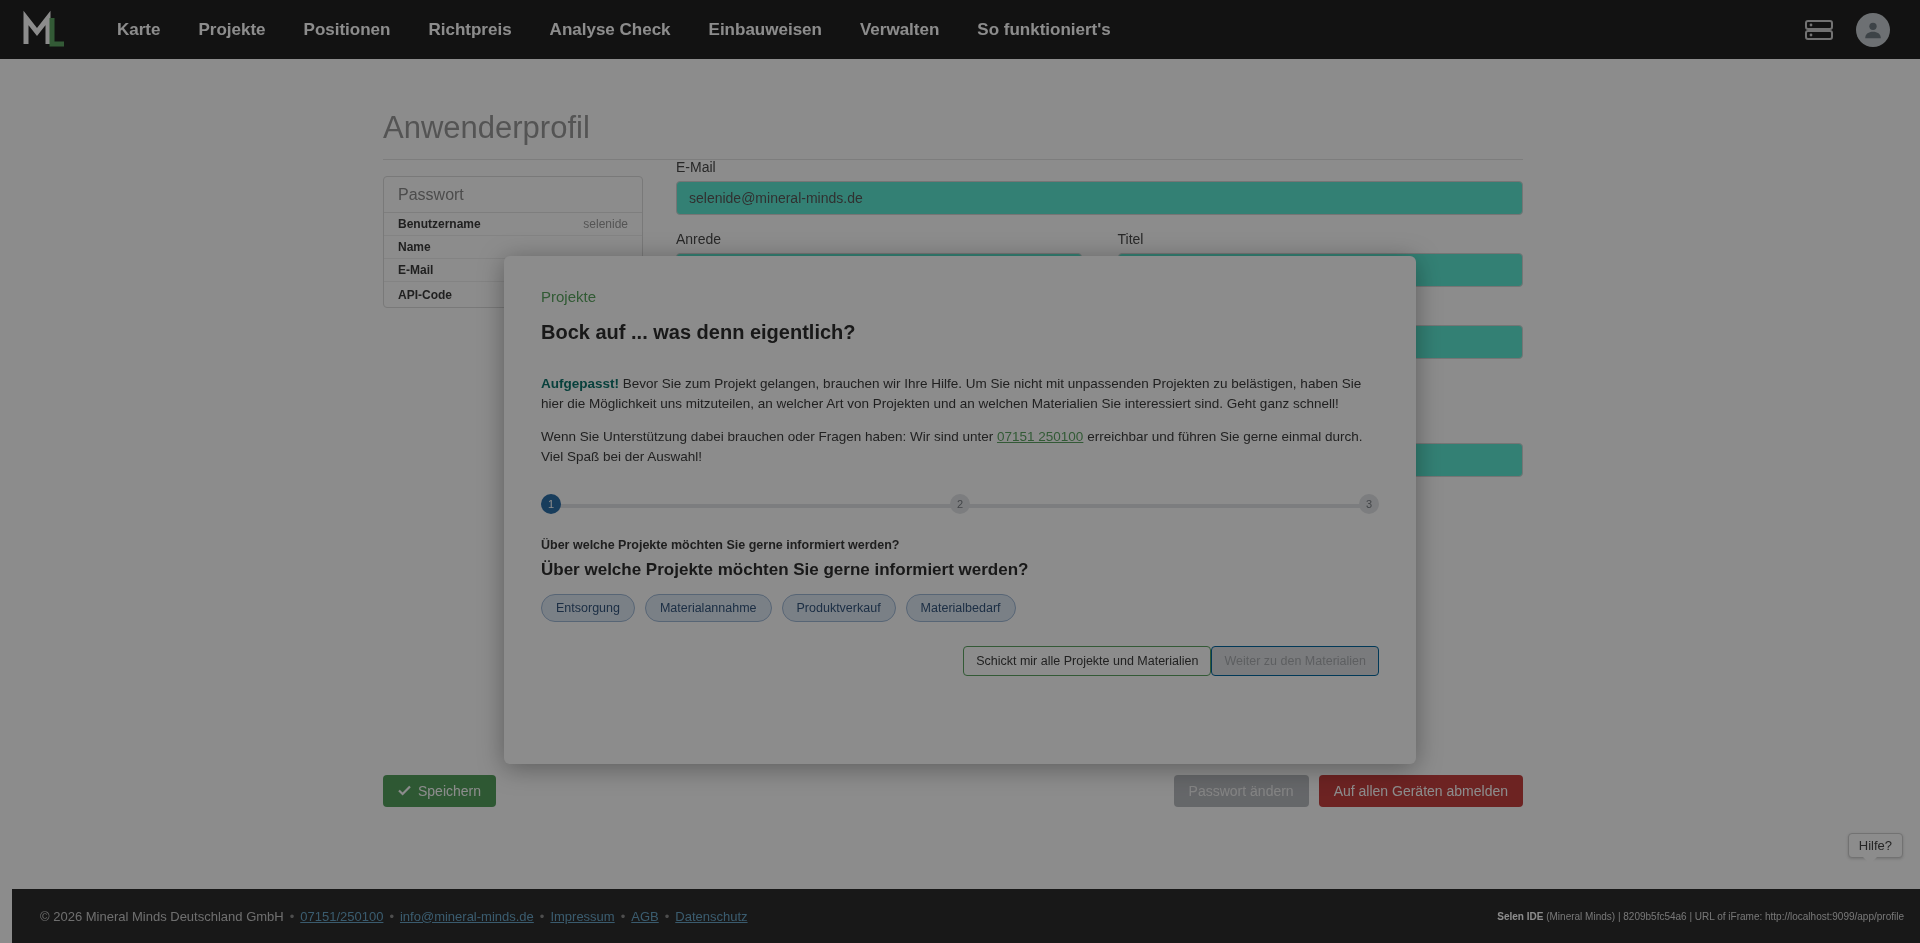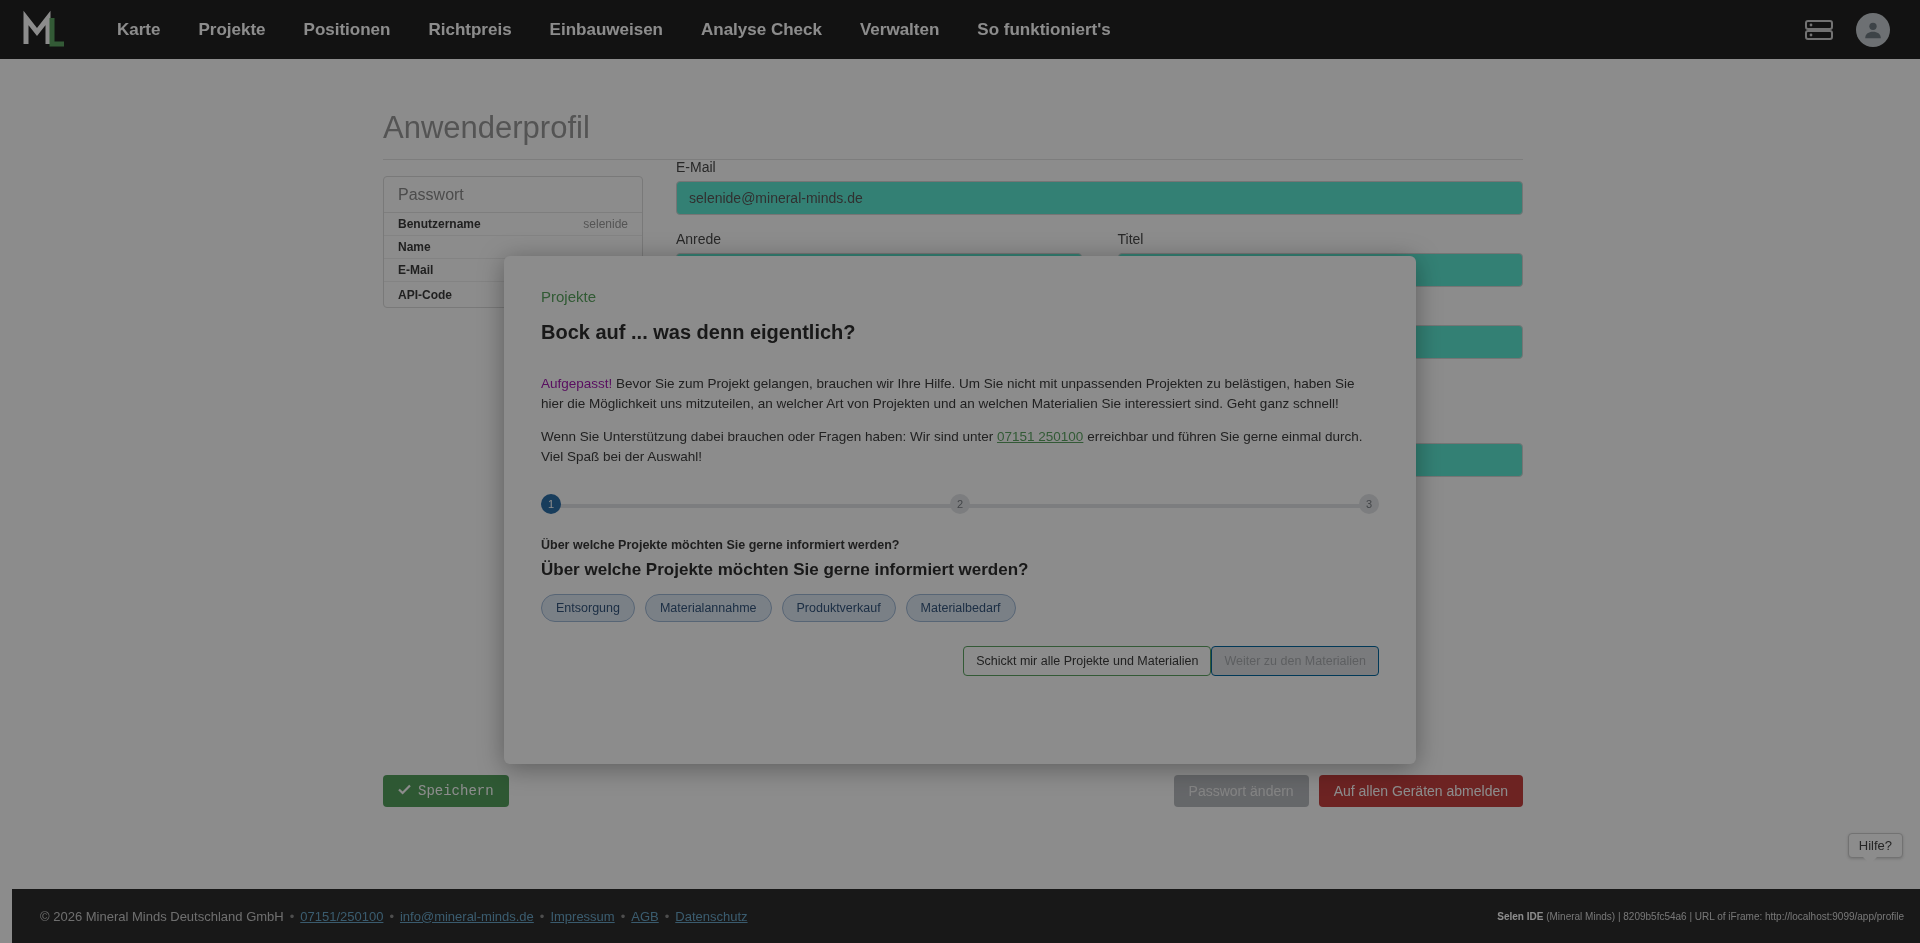--- a/index.html
+++ b/index.html
@@ -78,21 +78,21 @@
 
   
   .btn {
     display: inline-flex; align-items: center; justify-content: center;
     height: 32px; border-radius: 4px; font-size: 14px; cursor: pointer;
     padding: 0 14px; border: 1px solid transparent; white-space: nowrap;
   }
   .btn-save { background: #55a15e; color: #fff; }
   .btn-grey { background: #b9bcc0; color: #f0f0f0; }
   .btn-red { background: #c6403f; color: #fff; }
-  .btn-row-left { position: absolute; left: 383px; top: 716px; font-family: Liberation Mono, monospace; }
+  .btn-row-left { position: absolute; left: 383px; top: 716px; }
   .btn-row-right { position: absolute; right: 397px; top: 716px; display: flex; gap: 10px; }
 
   
   .footer {
     position: absolute; left: 12px; top: 889px; width: 1920px; height: 54px;
     background: #2c2c2c; color: #c9c9c9; font-size: 13px;
     display: flex; align-items: center; padding: 16px 28px;
   }
   .footer a { color: #6aa7c9; text-decoration: underline; }
   .footer-left { display: flex; gap: 6px; align-items: center; }
@@ -120,21 +120,21 @@
   }
   .modal {
     position: absolute; left: 504px; top: 256px; width: 912px; height: 508px;
     background: #fff; border-radius: 6px;
     box-shadow: 0 4px 26px rgba(0,0,0,.35);
     padding: 32px 37px;
   }
   .modal-kicker { color: #59a45f; font-size: 15px; margin-bottom: 16px; }
   .modal-title { font-size: 20px; font-weight: bold; color: #2f2f2f; margin-bottom: 30px; }
   .modal-p { font-size: 13.5px; color: #3c3c3c; line-height: 1.45; margin-bottom: 14px; }
-  .hl-green { color: #a21caf; font-weight: normal; }
+  .hl-green { color: #0f766e; font-weight: bold; }
   .link-green { color: #5da563; }
 
   
   .stepper { position: relative; margin: 28px 0 22px 0; height: 22px; }
   .step-line { position: absolute; left: 10px; right: 10px; top: 10px; height: 4px; background: #e2e4e7; border-radius: 2px; }
   .step {
     position: absolute; top: 0; width: 20px; height: 20px; border-radius: 50%;
     font-size: 11px; display: flex; align-items: center; justify-content: center;
     background: #e2e4e7; color: #7b7f85; cursor: pointer;
   }
@@ -174,22 +174,22 @@
       <svg width="46" height="40" viewBox="0 0 46 40" aria-hidden="true">
         <path d="M4 34 L4 8 L15 22 L26 8 L26 34" fill="none" stroke="#ffffff" stroke-width="5"></path>
         <path d="M30 8 L30 34 L42 34" fill="none" stroke="#5da563" stroke-width="5"></path>
       </svg>
     </div>
     <div class="nav-items">
       <div class="nav-item">Karte</div>
       <div class="nav-item">Projekte</div>
       <div class="nav-item">Positionen</div>
       <div class="nav-item">Richtpreis</div>
+      <div class="nav-item">Analyse Check</div>
       <div class="nav-item">Einbauweisen</div>
-      <div class="nav-item">Analyse Check</div>
       <div class="nav-item">Verwalten</div>
       <div class="nav-item">So funktioniert's</div>
     </div>
     <div class="nav-right">
       <div class="nav-icon-btn">
         <svg width="28" height="22" viewBox="0 0 28 22" aria-hidden="true">
           <rect x="1" y="2" width="26" height="8" rx="2" fill="none" stroke="#cfcfcf" stroke-width="2"></rect>
           <rect x="1" y="12" width="26" height="8" rx="2" fill="none" stroke="#cfcfcf" stroke-width="2"></rect>
           <circle cx="6" cy="6" r="1.4" fill="#cfcfcf"></circle>
           <circle cx="6" cy="16" r="1.4" fill="#cfcfcf"></circle>

